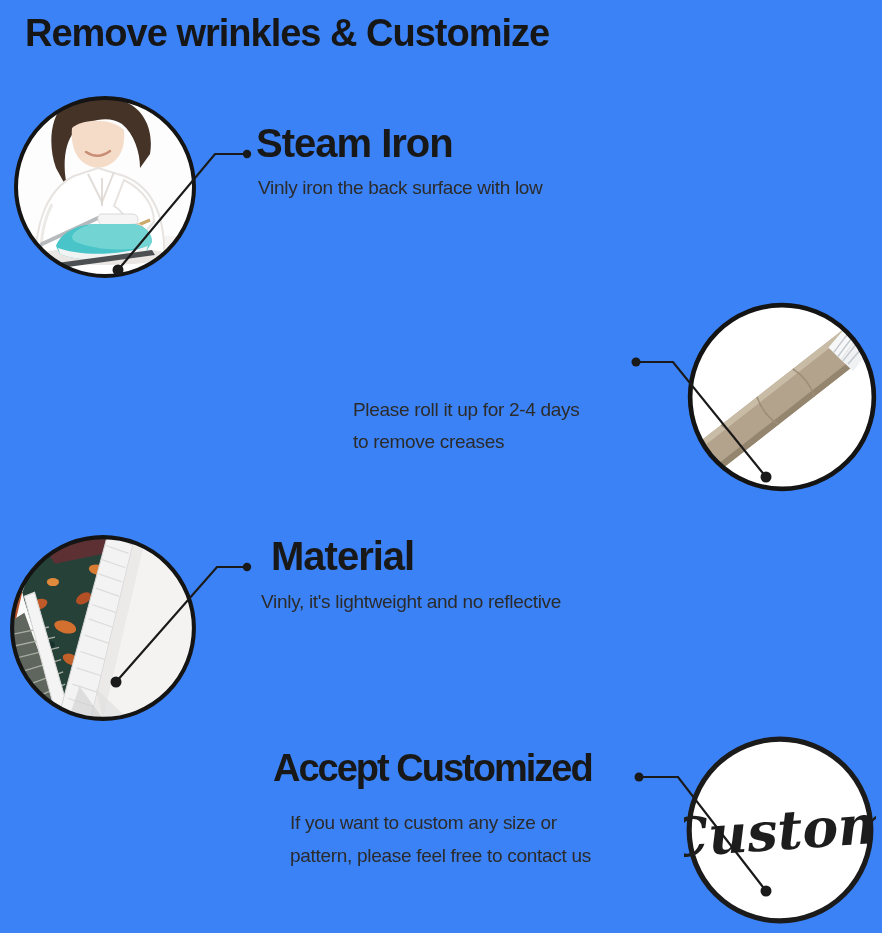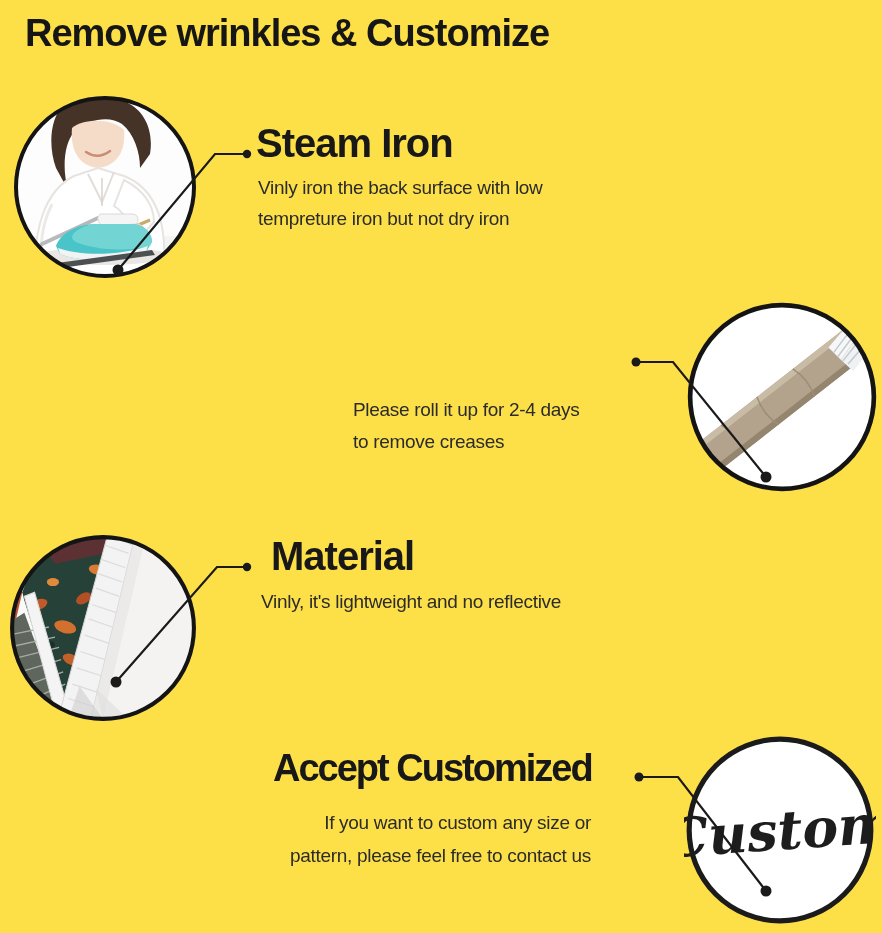--- a/index.html
+++ b/index.html
@@ -1,17 +1,17 @@
 <!DOCTYPE html>
 <html><head>
 <meta charset="utf-8">
 <style>
   html,body{margin:0;padding:0;background:#ffffff;}
   .canvas{
-    position:relative;width:882px;height:933px;background:#fde047;overflow:hidden;
+    position:relative;width:882px;height:933px;background:#3b82f6;overflow:hidden;
     font-family:"Liberation Sans",sans-serif;color:#1c1c1c;
   }
   .abs{position:absolute;white-space:nowrap;}
   .title{font-size:38px;font-weight:bold;letter-spacing:-1px;color:#161616;}
   .heading{font-size:40px;font-weight:bold;letter-spacing:-1px;color:#181818;line-height:1;}
   .heading.small{font-size:38px;letter-spacing:-2px;}
   .caption{font-size:19px;letter-spacing:-0.3px;color:#2b2b2b;line-height:31px;font-weight:400;}
   .caption div{white-space:nowrap;}
   .photo{position:absolute;}
   .photo svg{display:block;}
@@ -57,21 +57,20 @@
           <path d="M24 172 L140 156 L143 161 L27 177 Z" fill="#4c5053"></path>
         </g>
       </g>
       <circle cx="93" cy="93" r="89" fill="none" stroke="#141414" stroke-width="4"></circle>
     </svg>
   </div>
 
   <div class="abs heading" style="left:256px;top:123px;">Steam Iron</div>
   <div class="abs caption" style="left:258px;top:172px;">
     <div>Vinly iron the back surface with low</div>
-    <div>tempreture iron but not dry iron</div>
   </div>
 
   <div class="abs caption" style="left:353px;top:394px;line-height:32px;">
     <div>Please roll it up for 2-4 days</div>
     <div>to remove creases</div>
   </div>
 
   <div class="photo" style="left:686px;top:301px;width:192px;height:192px;">
     <svg width="192" height="192" viewBox="0 0 186 186">
       <defs>
@@ -139,21 +138,21 @@
       <circle cx="93" cy="93" r="89" fill="none" stroke="#141414" stroke-width="4"></circle>
     </svg>
   </div>
 
   <div class="abs heading" style="left:271px;top:536px;">Material</div>
   <div class="abs caption" style="left:261px;top:586px;">
     <div>Vinly, it's lightweight and no reflective</div>
   </div>
 
   <div class="abs heading small" style="left:273px;top:749px;">Accept Customized</div>
-  <div class="abs caption" style="left:290px;top:806px;line-height:33px;text-align:right;">
+  <div class="abs caption" style="left:290px;top:806px;line-height:33px;">
     <div>If you want to custom any size or</div>
     <div>pattern, please feel free to contact us</div>
   </div>
 
   <div class="photo" style="left:684px;top:734px;width:192px;height:192px;">
     <svg width="192" height="192" viewBox="0 0 186 186">
       <circle cx="93" cy="93" r="88" fill="#ffffff" stroke="#1b1b1b" stroke-width="5"></circle>
       <text x="93" y="112" text-anchor="middle" transform="rotate(-4 93 93)" style="font-family:'DejaVu Serif',serif;font-style:italic;font-weight:bold;font-size:52px;fill:#1d1d1d;">Custom</text>
     </svg>
   </div>

